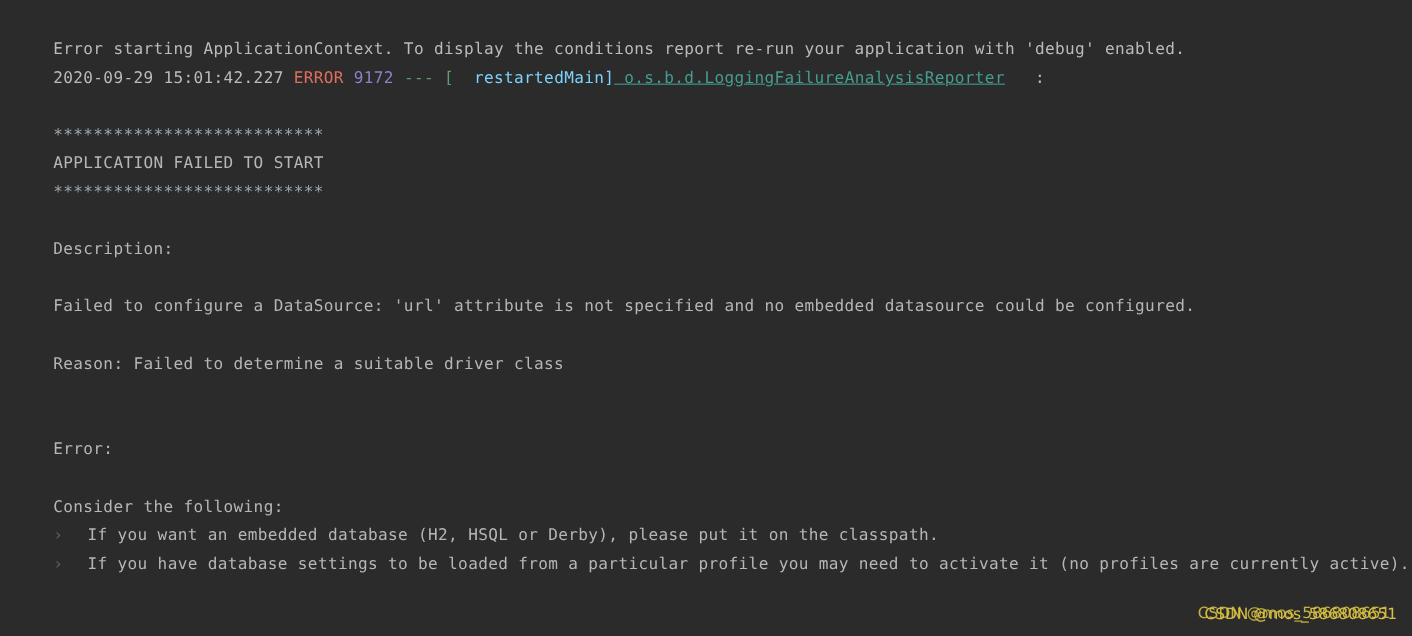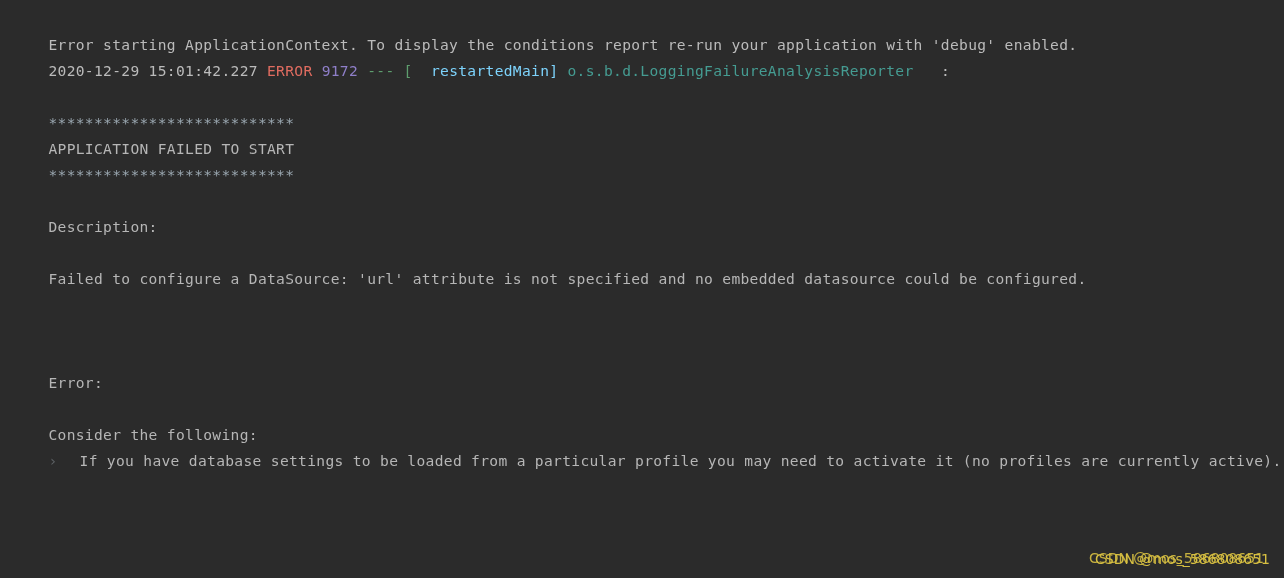--- a/index.html
+++ b/index.html
@@ -29,21 +29,21 @@
     white-space: pre;
     color: #a9b7c6;
   }
   .line.blank { color: transparent; }
   .txt-default { color: #bbbbbb; }
   .txt-error   { color: #e06c60; }
   .txt-pid     { color: #8f7fc9; }
   .txt-sep     { color: #5e9e6e; }
   .txt-bracket { color: #5e9e6e; }
   .txt-thread  { color: #7dd3fc; }
-  .txt-logger  { color: #459c92; }
+  .txt-logger  { color: #459c92; text-decoration: underline; }
   .txt-stars   { color: #9aa7b0; }
   .txt-bullet  { color: #5c6164; }
   .txt-dim     { color: #b6b6b6; }
 
   .watermark {
     position: absolute;
     right: 14px;
     bottom: 6px;
     height: 26px;
     line-height: 26px;
@@ -66,21 +66,21 @@
 </head>
 <body>
 
 <div id="console">
 
   <div class="line">
     <span class="txt-default">Error starting ApplicationContext. To display the conditions report re-run your application with 'debug' enabled.</span>
   </div>
 
   <div class="line">
-    <span class="txt-default">2020-12-29 15:01:42.227 </span><span class="txt-error">ERROR</span><span class="txt-pid"> 9172</span><span class="txt-sep"> --- </span><span class="txt-bracket">[</span><span class="txt-thread">  restartedMain]</span><span class="txt-logger"> o.s.b.d.LoggingFailureAnalysisReporter</span><span class="txt-default">   :</span>
+    <span class="txt-default">2020-09-29 15:01:42.227 </span><span class="txt-error">ERROR</span><span class="txt-pid"> 9172</span><span class="txt-sep"> --- </span><span class="txt-bracket">[</span><span class="txt-thread">  restartedMain]</span><span class="txt-logger"> o.s.b.d.LoggingFailureAnalysisReporter</span><span class="txt-default">   :</span>
   </div>
 
   <div class="line blank">&nbsp;</div>
 
   <div class="line">
     <span class="txt-stars">***************************</span>
   </div>
 
   <div class="line">
     <span class="txt-dim">APPLICATION FAILED TO START</span>
@@ -97,34 +97,40 @@
   </div>
 
   <div class="line blank">&nbsp;</div>
 
   <div class="line">
     <span class="txt-dim">Failed to configure a DataSource: 'url' attribute is not specified and no embedded datasource could be configured.</span>
   </div>
 
   <div class="line blank">&nbsp;</div>
 
+  <div class="line">
+    <span class="txt-dim">Reason: Failed to determine a suitable driver class</span>
+  </div>
 
   <div class="line blank">&nbsp;</div>
   <div class="line blank">&nbsp;</div>
 
   <div class="line">
     <span class="txt-dim">Error:</span>
   </div>
 
   <div class="line blank">&nbsp;</div>
 
   <div class="line">
     <span class="txt-dim">Consider the following:</span>
   </div>
 
+  <div class="line">
+    <span class="txt-bullet">›</span><span class="txt-dim" style="margin-left:22px;">If you want an embedded database (H2, HSQL or Derby), please put it on the classpath.</span>
+  </div>
 
   <div class="line">
     <span class="txt-bullet">›</span><span class="txt-dim" style="margin-left:22px;">If you have database settings to be loaded from a particular profile you may need to activate it (no profiles are currently active).</span>
   </div>
 
   <div class="line blank">&nbsp;</div>
   <div class="line blank">&nbsp;</div>
 
   <div class="line">
     

